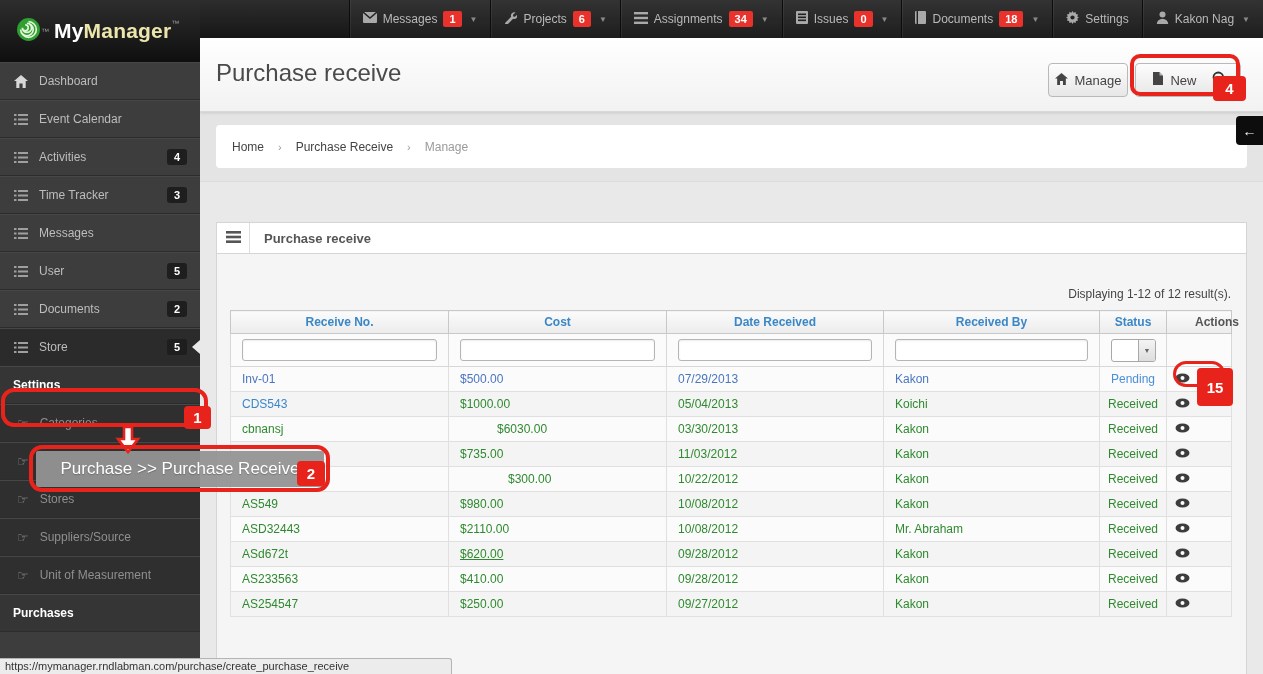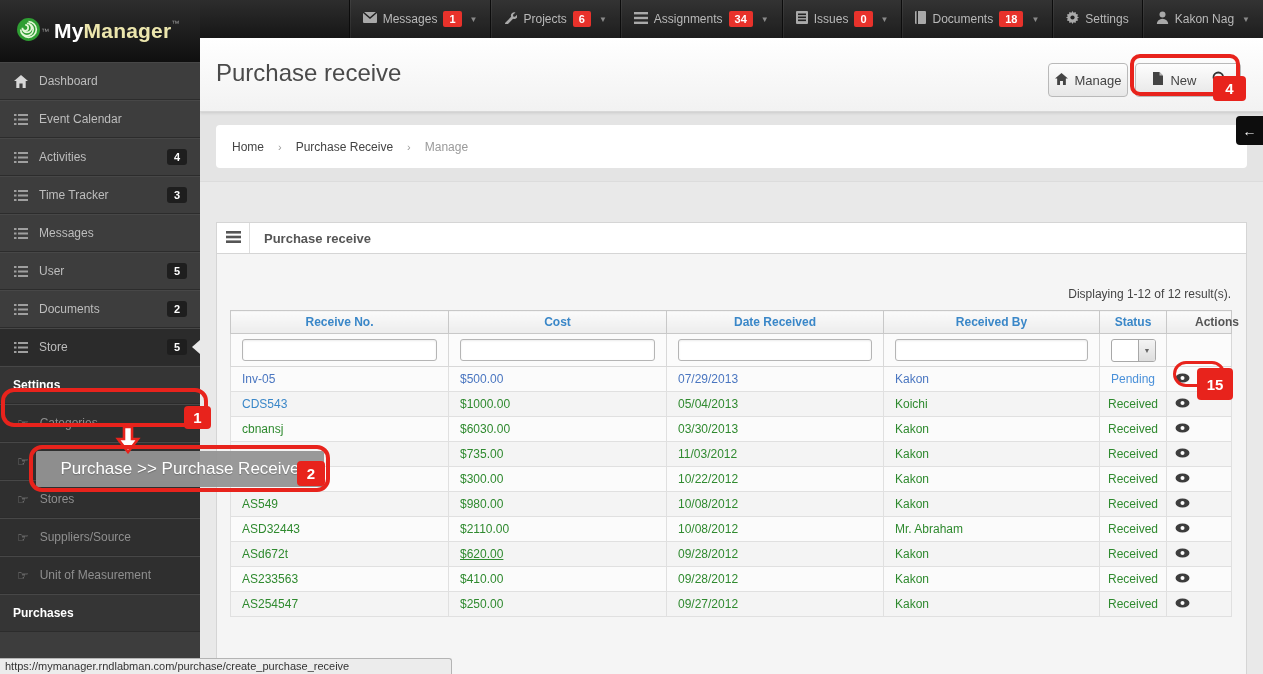--- a/index.html
+++ b/index.html
@@ -436,21 +436,21 @@
           <div class="mini-select">
             <span class="ms-val"></span>
             <span class="ms-btn">▼</span>
           </div>
         </td>
         <td></td>
       </tr>
     </thead>
     <tbody>
       <tr class="data-row">
-        <td class="c-no"><span style="color: rgb(74, 118, 192);">Inv-05</span></td>
+        <td class="c-no"><span style="color: rgb(74, 118, 192);">Inv-01</span></td>
         <td><span style="color: rgb(74, 118, 192);">$500.00</span></td>
         <td><span style="color: rgb(74, 118, 192);">07/29/2013</span></td>
         <td><span style="color: rgb(74, 118, 192);">Kakon</span></td>
         <td class="c-status"><span style="color: rgb(74, 144, 217);">Pending</span></td>
         <td class="c-actions">
             <span class="act-icons">
           <span><svg width="15" height="10" viewBox="0 0 15 10">
                   <ellipse cx="7.5" cy="5" rx="7" ry="4.6" fill="#3d3d3d"></ellipse>
                   <circle cx="7.5" cy="5" r="2" fill="#fff"></circle>
                 </svg></span>
@@ -471,21 +471,21 @@
             <span class="act-icons">
               <span><svg width="15" height="10" viewBox="0 0 15 10">
                   <ellipse cx="7.5" cy="5" rx="7" ry="4.6" fill="#3d3d3d"></ellipse>
                   <circle cx="7.5" cy="5" r="2" fill="#fff"></circle>
                 </svg></span>
             </span>
           </td>
       </tr>
       <tr class="data-row">
         <td class="c-no"><span style="color: rgb(47, 138, 47);">cbnansj</span></td>
-        <td><span style="color: rgb(47, 138, 47);">$6030.00</span></td>
+        <td><span style="color: rgb(47, 138, 47); margin-left: 37px;">$6030.00</span></td>
         <td><span style="color: rgb(47, 138, 47);">03/30/2013</span></td>
         <td><span style="color: rgb(47, 138, 47);">Kakon</span></td>
         <td class="c-status"><span style="color: rgb(47, 138, 47);">Received</span></td>
         <td class="c-actions">
             <span class="act-icons">
               <span><svg width="15" height="10" viewBox="0 0 15 10">
                   <ellipse cx="7.5" cy="5" rx="7" ry="4.6" fill="#3d3d3d"></ellipse>
                   <circle cx="7.5" cy="5" r="2" fill="#fff"></circle>
                 </svg></span>
             </span>
@@ -501,21 +501,21 @@
             <span class="act-icons">
               <span><svg width="15" height="10" viewBox="0 0 15 10">
                   <ellipse cx="7.5" cy="5" rx="7" ry="4.6" fill="#3d3d3d"></ellipse>
                   <circle cx="7.5" cy="5" r="2" fill="#fff"></circle>
                 </svg></span>
             </span>
           </td>
       </tr>
       <tr class="data-row">
         <td class="c-no"><span style="color: rgb(47, 138, 47);"></span></td>
-        <td><span style="color: rgb(47, 138, 47);">$300.00</span></td>
+        <td><span style="color: rgb(47, 138, 47); margin-left: 48px;">$300.00</span></td>
         <td><span style="color: rgb(47, 138, 47);">10/22/2012</span></td>
         <td><span style="color: rgb(47, 138, 47);">Kakon</span></td>
         <td class="c-status"><span style="color: rgb(47, 138, 47);">Received</span></td>
         <td class="c-actions">
             <span class="act-icons">
               <span><svg width="15" height="10" viewBox="0 0 15 10">
                   <ellipse cx="7.5" cy="5" rx="7" ry="4.6" fill="#3d3d3d"></ellipse>
                   <circle cx="7.5" cy="5" r="2" fill="#fff"></circle>
                 </svg></span>
             </span>
@@ -610,15 +610,15 @@
 </span>
 
 <div class="tooltip-float">Purchase &gt;&gt; Purchase Receive</div>
 <div class="ann-outline" style="left:29px; top:445px; width:301px; height:47px;"></div>
 <div class="ann-badge" style="left:297px; top:461px; width:28px; height:25px;">2</div>
 
 <div class="ann-outline" style="left:1130px; top:54px; width:110px; height:42px; border-radius:10px;"></div>
 <div class="ann-badge" style="left:1213px; top:76px; width:33px; height:25px;">4</div>
 
 <div class="ann-outline" style="left:1173px; top:361px; width:52px; height:26px; border-radius:15px; border-width:3px;"></div>
-<div class="ann-badge" style="left:1197px; top:368px; width:36px; height:32px;">15</div>
+<div class="ann-badge" style="left:1197px; top:368px; width:36px; height:38px;">15</div>
 
 <div class="status-bar">https://mymanager.rndlabman.com/purchase/create_purchase_receive</div>
 
 </body></html>

